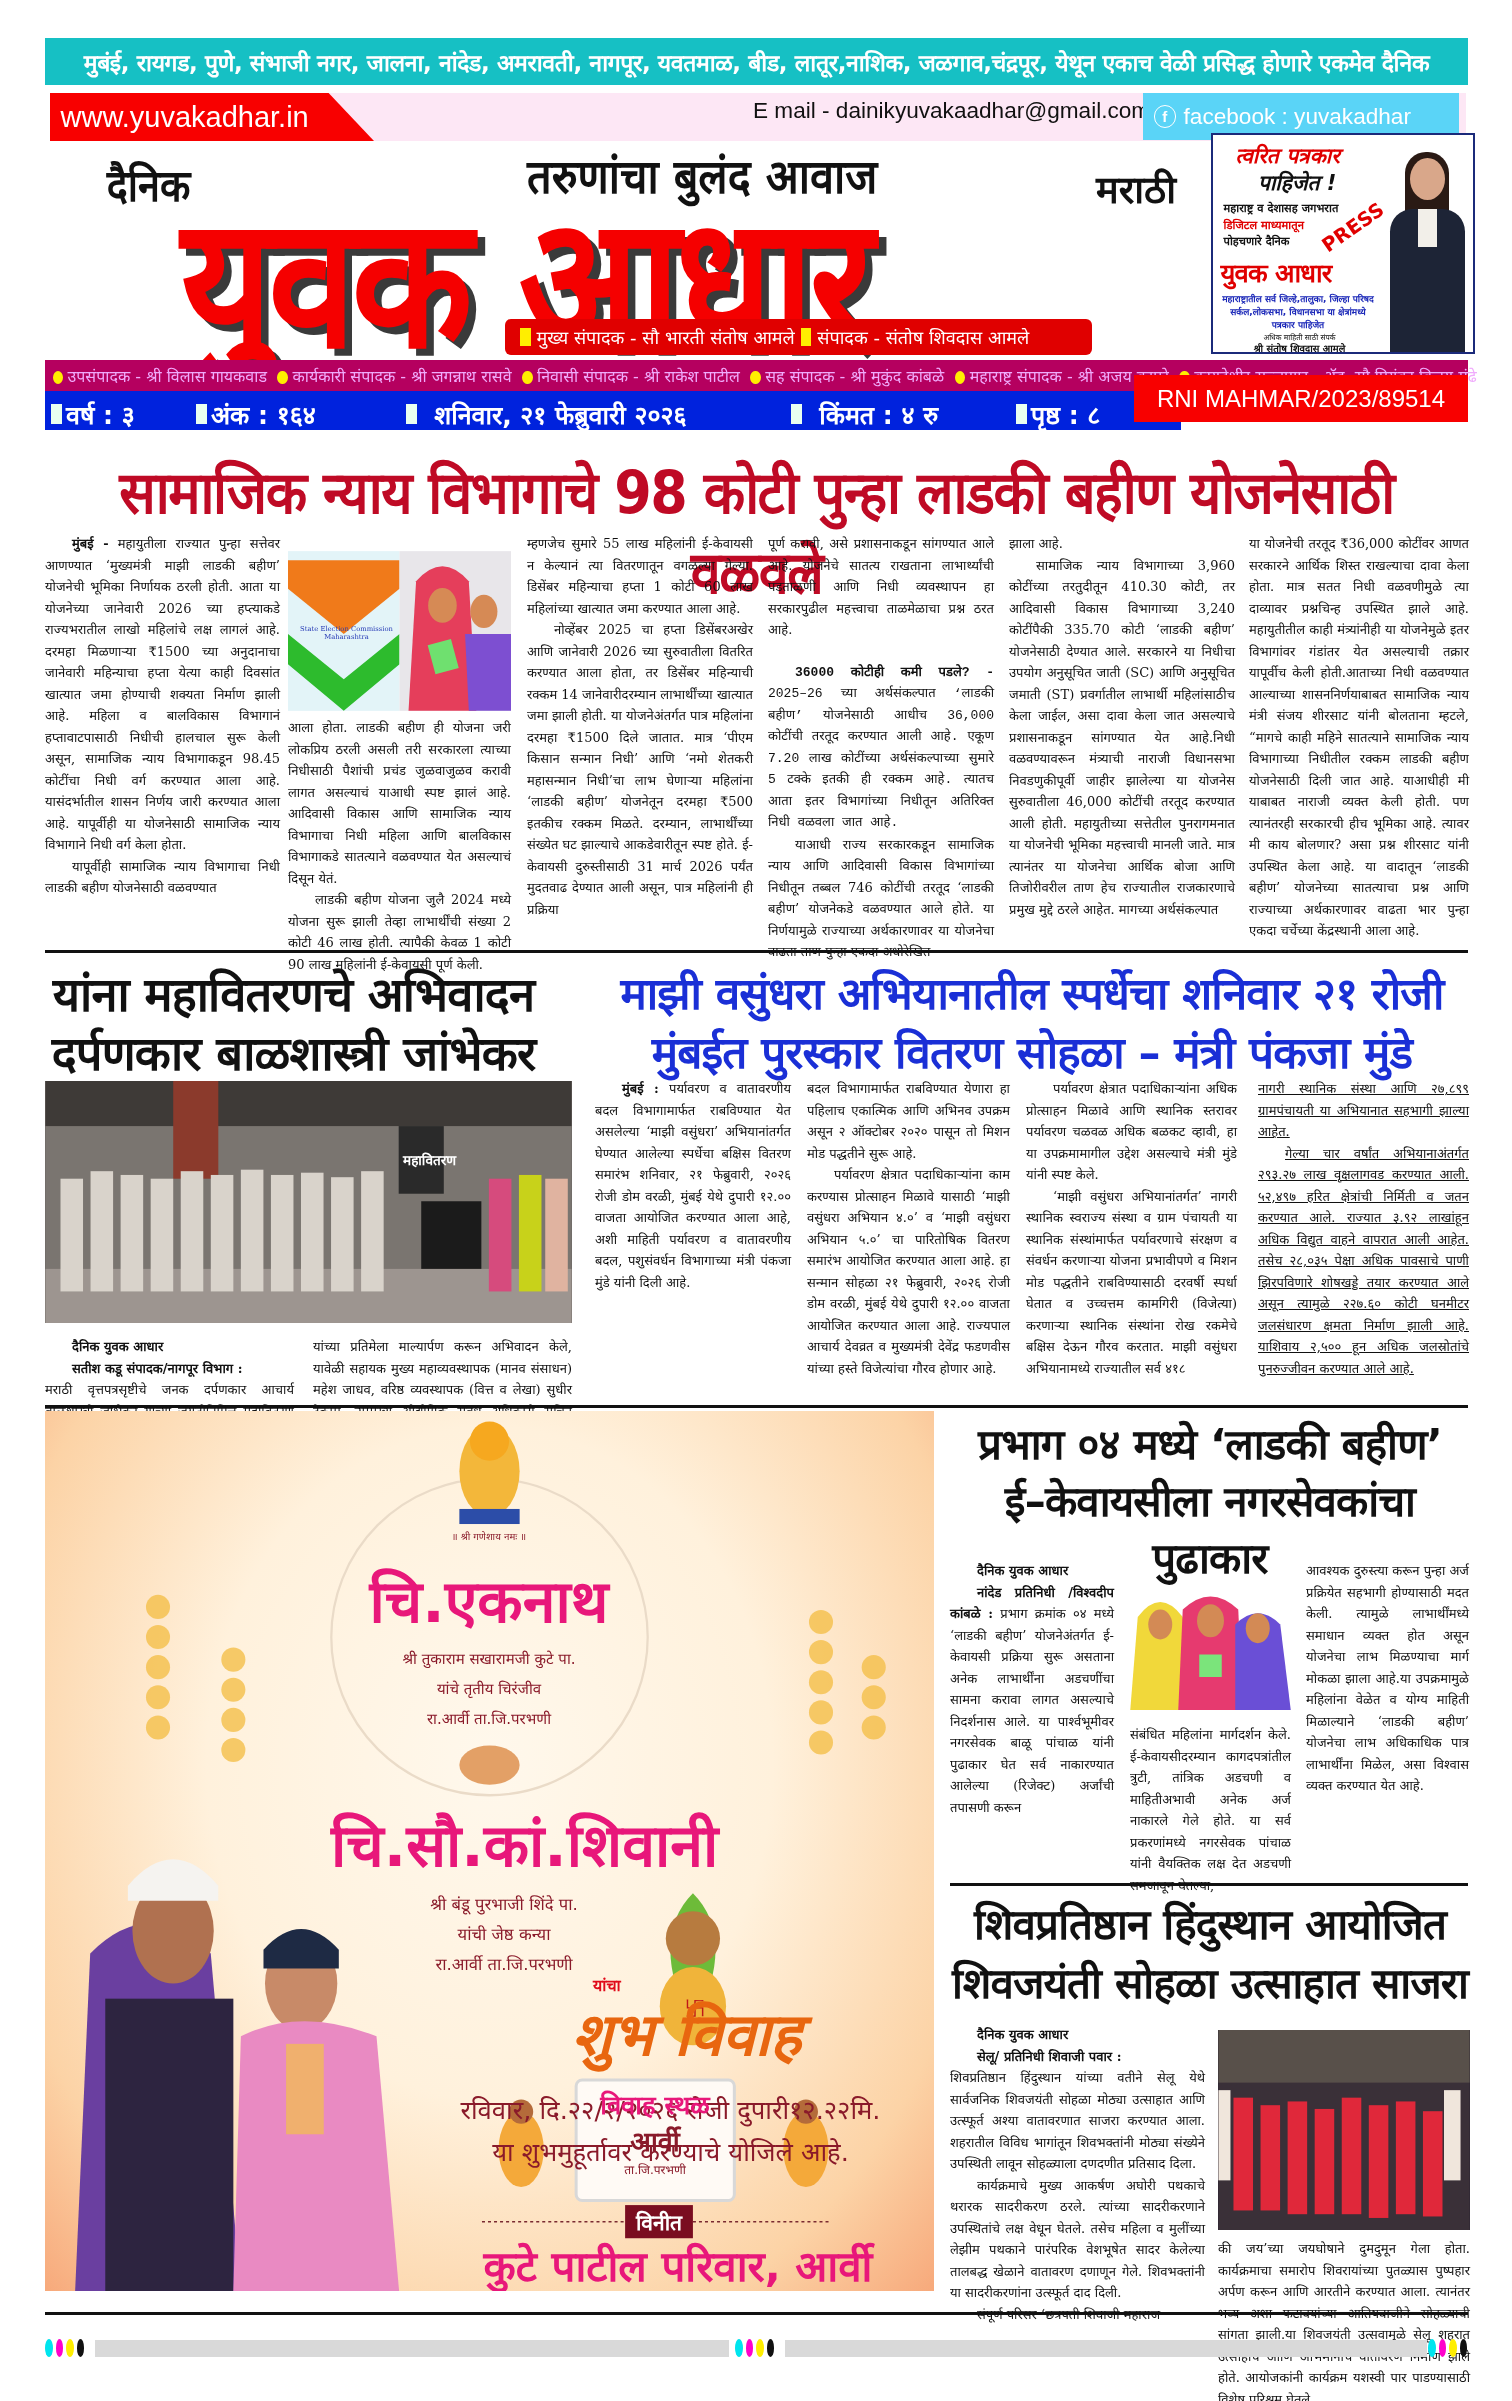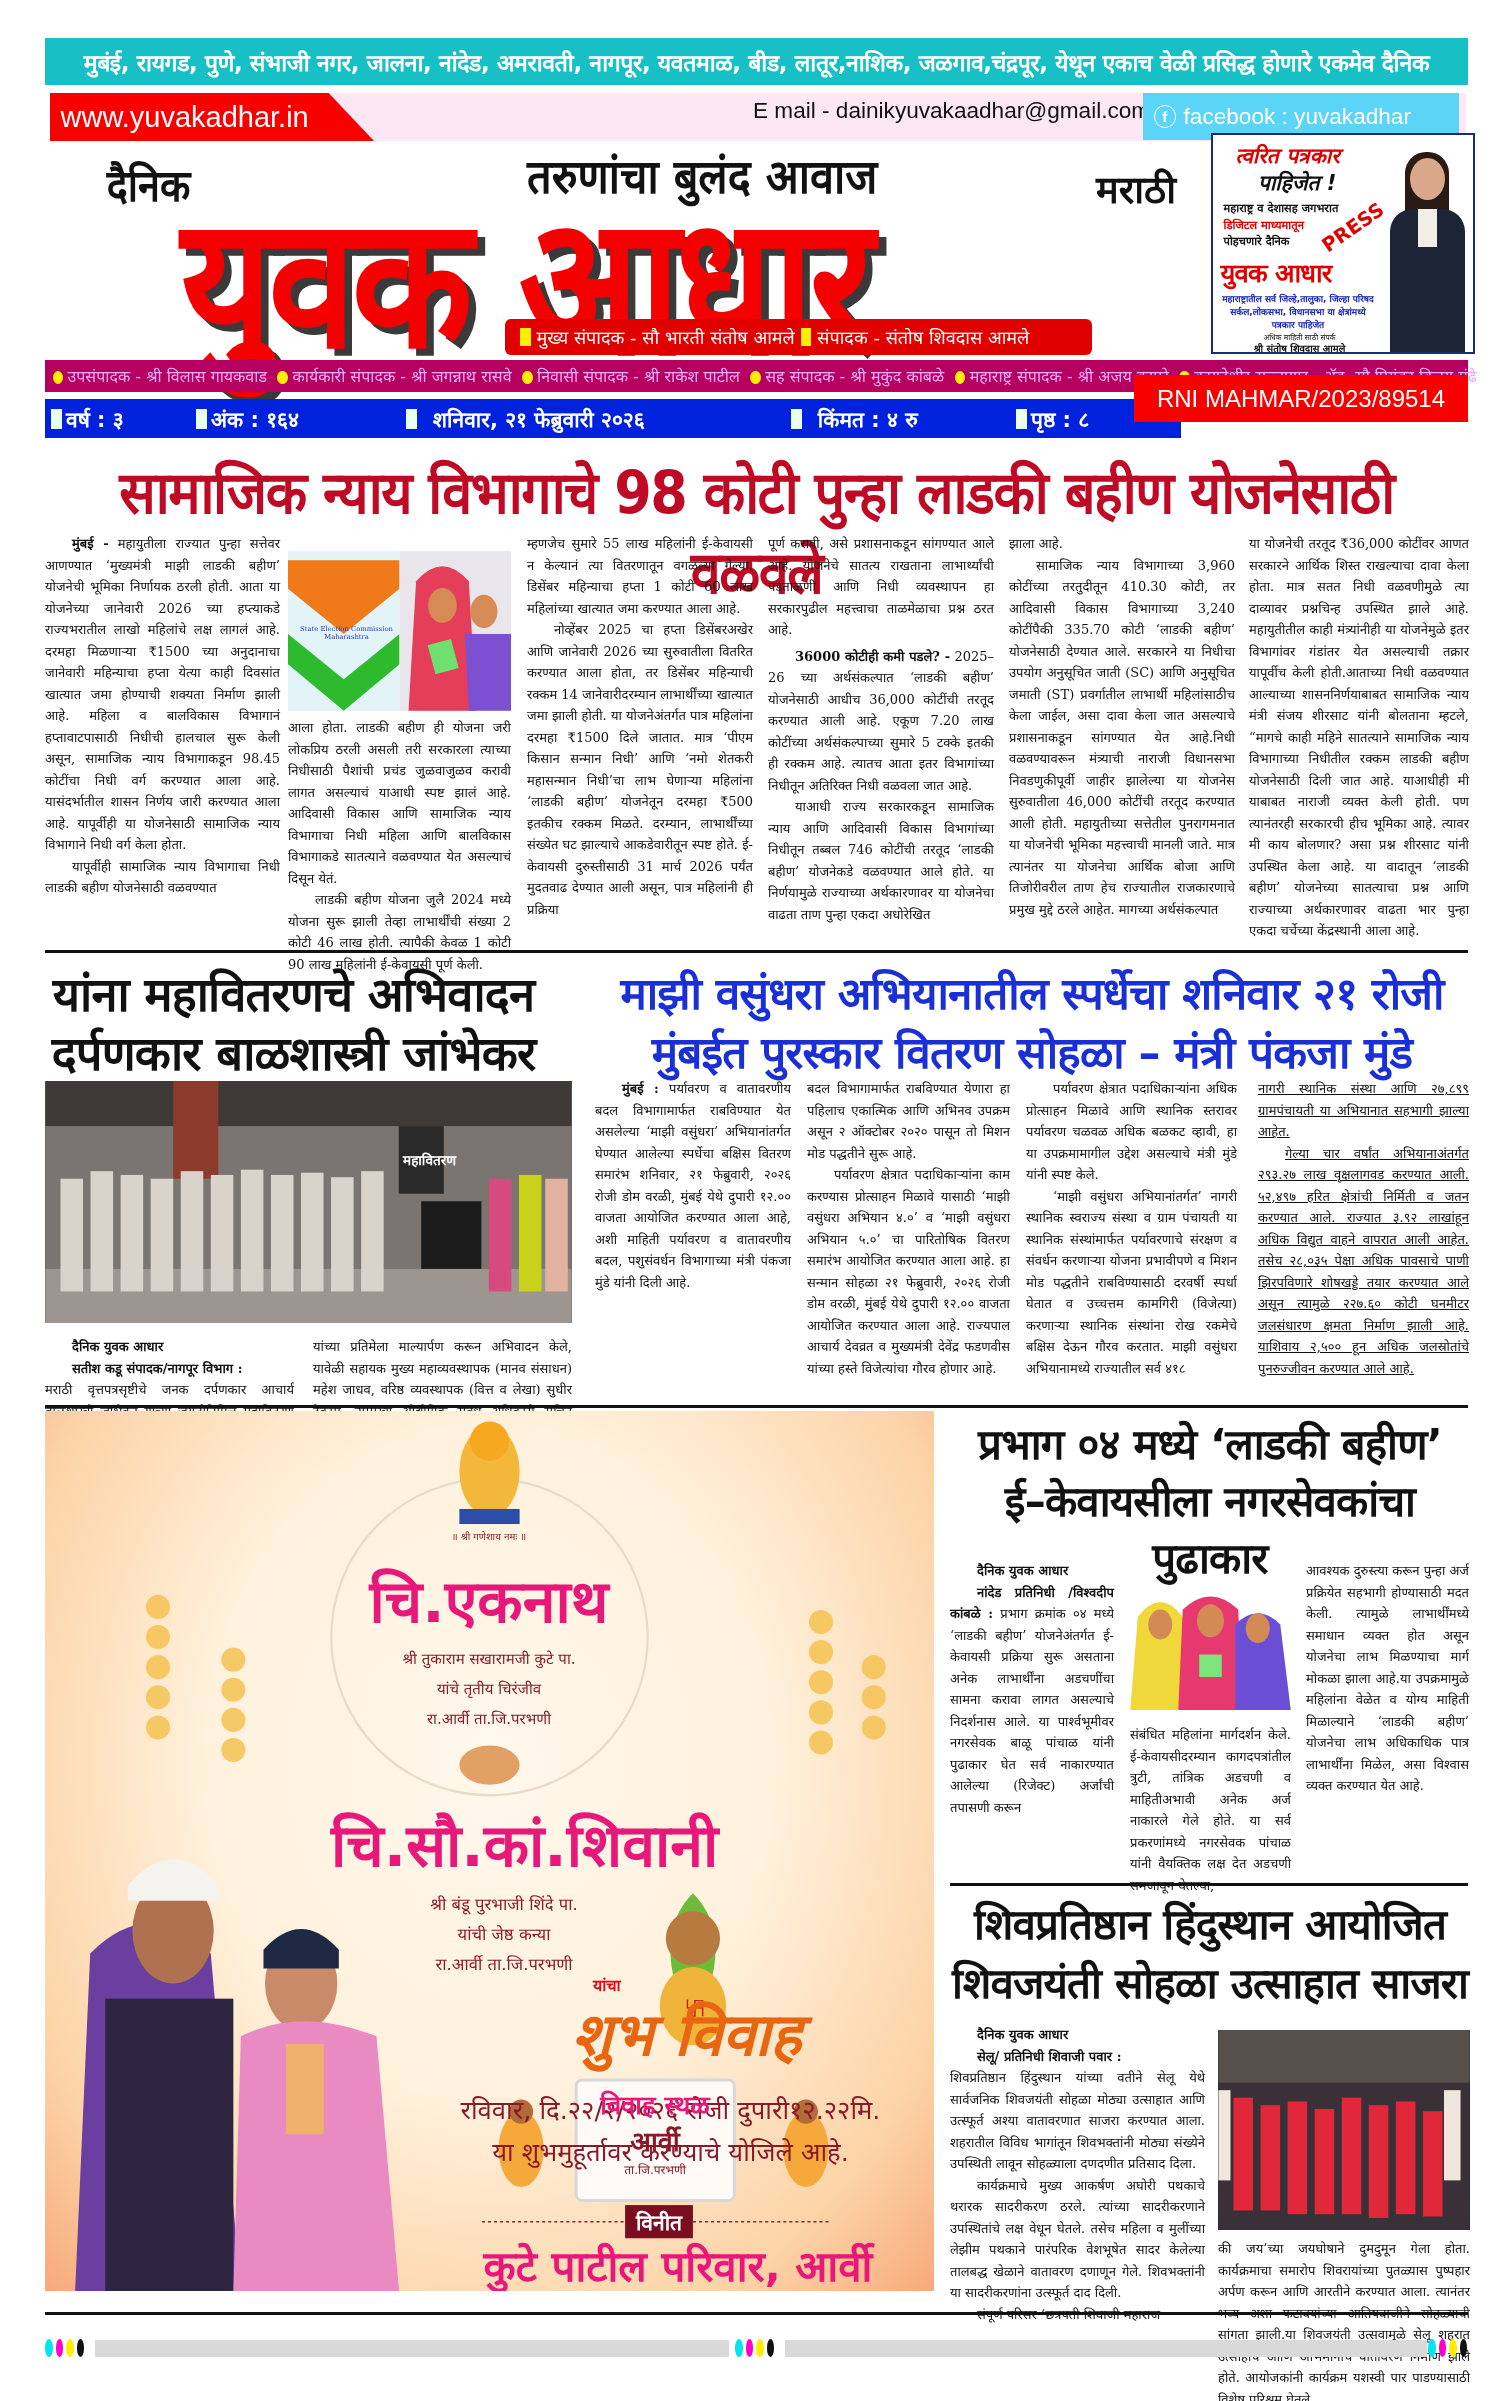--- a/index.html
+++ b/index.html
@@ -40,21 +40,21 @@
   .ad .woman{position:absolute;right:4.5px;top:15px;width:83px;height:203px;}
   .ad .woman .head{position:absolute;left:24px;top:7.5px;width:35px;height:42px;border-radius:50%;background:#d9a78a;}
   .ad .woman .hair{position:absolute;left:19.6px;top:1.5px;width:44px;height:68px;border-radius:21px 21px 7.5px 7.5px;background:#2a1a14;}
   .ad .woman .body{position:absolute;left:4.5px;top:59px;width:75px;height:145px;border-radius:22.6px 22.6px 0 0;background:#1d2436;}
   .ad .woman .shirt{position:absolute;left:32px;top:59px;width:19.6px;height:38px;background:#f2efe9;}
   
   .editors{left:45px;top:360px;width:1423px;height:32px;background:#b5005f;color:#f0abfc;font-size:16px;
     display:flex;align-items:center;gap:10.5px;padding-left:7.5px;white-space:nowrap;}
   .ydot{display:inline-block;width:10.5px;height:13.6px;border-radius:50%;background:#ffee00;margin-right:4.5px;vertical-align:middle;}
   
-  .infobar{left:45px;top:399px;width:1136px;height:39px;background:#0022dd;color:#fff;font-size:21px;font-weight:bold;}
+  .infobar{left:45px;top:391px;width:1136px;height:39px;background:#0022dd;color:#fff;font-size:25px;font-weight:bold;}
   .infobar .it{position:absolute;top:6px;display:flex;align-items:center;gap:4.5px;}
   .wsq{display:inline-block;width:10.5px;height:19.6px;background:#e9fff0;}
   .rni{left:1134px;top:375px;width:334px;height:47px;background:#f80000;color:#ffffff;font-family:"Liberation Sans",sans-serif;
     font-size:24px;display:flex;align-items:center;justify-content:center;}
   
   .h1{left:45px;top:456px;width:1423px;text-align:center;font-size:54px;font-weight:bold;color:#bf0a25;letter-spacing:-1.5px;transform:scaleY(1.08);}
   
   .col{position:absolute;font-family:"DejaVu Serif","Liberation Serif",serif;font-size:13px;line-height:21.5px;text-align:justify;color:#111;}
   .col p{text-indent:27px;}
   .col p.noind{text-indent:0;}
@@ -175,21 +175,21 @@
   <p>लाडकी बहीण योजना जुलै 2024 मध्ये योजना सुरू झाली तेव्हा लाभार्थींची संख्या 2 कोटी 46 लाख होती. त्यापैकी केवळ 1 कोटी 90 लाख महिलांनी ई-केवायसी पूर्ण केली.</p>
 </div>
 
 <div class="col" style="left:527px;top:533px;width:226px;">
   <p class="noind">म्हणजेच सुमारे 55 लाख महिलांनी ई-केवायसी न केल्यानं त्या वितरणातून वगळल्या गेल्या. डिसेंबर महिन्याचा हप्ता 1 कोटी 60 लाख महिलांच्या खात्यात जमा करण्यात आला आहे.</p>
   <p>नोव्हेंबर 2025 चा हप्ता डिसेंबरअखेर आणि जानेवारी 2026 च्या सुरुवातीला वितरित करण्यात आला होता, तर डिसेंबर महिन्याची रक्कम 14 जानेवारीदरम्यान लाभार्थींच्या खात्यात जमा झाली होती. या योजनेअंतर्गत पात्र महिलांना दरमहा ₹1500 दिले जातात. मात्र ‘पीएम किसान सन्मान निधी’ आणि ‘नमो शेतकरी महासन्मान निधी’चा लाभ घेणाऱ्या महिलांना ‘लाडकी बहीण’ योजनेतून दरमहा ₹500 इतकीच रक्कम मिळते. दरम्यान, लाभार्थींच्या संख्येत घट झाल्याचे आकडेवारीतून स्पष्ट होते. ई-केवायसी दुरुस्तीसाठी 31 मार्च 2026 पर्यंत मुदतवाढ देण्यात आली असून, पात्र महिलांनी ही प्रक्रिया</p>
 </div>
 
 <div class="col" style="left:768px;top:533px;width:226px;">
   <p class="noind">पूर्ण करावी, असे प्रशासनाकडून सांगण्यात आले आहे. योजनेचे सातत्य राखताना लाभार्थ्यांची पडताळणी आणि निधी व्यवस्थापन हा सरकारपुढील महत्त्वाचा ताळमेळाचा प्रश्न ठरत आहे.</p>
-  <p style="margin-top:5px;"><b>36000 कोटीही कमी पडले? -</b> <span>2025–26 च्या अर्थसंकल्पात ‘लाडकी बहीण’ योजनेसाठी आधीच 36,000 कोटींची तरतूद करण्यात आली आहे. एकूण 7.20 लाख कोटींच्या अर्थसंकल्पाच्या सुमारे 5 टक्के इतकी ही रक्कम आहे. त्यातच आता इतर विभागांच्या निधीतून अतिरिक्त निधी वळवला जात आहे.</span></p>
+  <p style="margin-top:21px;font-family:Liberation Mono, monospace;"><b>36000 कोटीही कमी पडले? -</b> <span>2025–26 च्या अर्थसंकल्पात ‘लाडकी बहीण’ योजनेसाठी आधीच 36,000 कोटींची तरतूद करण्यात आली आहे. एकूण 7.20 लाख कोटींच्या अर्थसंकल्पाच्या सुमारे 5 टक्के इतकी ही रक्कम आहे. त्यातच आता इतर विभागांच्या निधीतून अतिरिक्त निधी वळवला जात आहे.</span></p>
   <p>याआधी राज्य सरकारकडून सामाजिक न्याय आणि आदिवासी विकास विभागांच्या निधीतून तब्बल 746 कोटींची तरतूद ‘लाडकी बहीण’ योजनेकडे वळवण्यात आले होते. या निर्णयामुळे राज्याच्या अर्थकारणावर या योजनेचा वाढता ताण पुन्हा एकदा अधोरेखित</p>
 </div>
 
 <div class="col" style="left:1009px;top:533px;width:226px;">
   <p class="noind">झाला आहे.</p>
   <p>सामाजिक न्याय विभागाच्या 3,960 कोटींच्या तरतुदीतून 410.30 कोटी, तर आदिवासी विकास विभागाच्या 3,240 कोटींपैकी 335.70 कोटी ‘लाडकी बहीण’ योजनेसाठी देण्यात आले. सरकारने या निधीचा उपयोग अनुसूचित जाती (SC) आणि अनुसूचित जमाती (ST) प्रवर्गातील लाभार्थी महिलांसाठीच केला जाईल, असा दावा केला जात असल्याचे प्रशासनाकडून सांगण्यात येत आहे.निधी वळवण्यावरून मंत्र्याची नाराजी विधानसभा निवडणुकीपूर्वी जाहीर झालेल्या या योजनेस सुरुवातीला 46,000 कोटींची तरतूद करण्यात आली होती. महायुतीच्या सत्तेतील पुनरागमनात या योजनेची भूमिका महत्त्वाची मानली जाते. मात्र त्यानंतर या योजनेचा आर्थिक बोजा आणि तिजोरीवरील ताण हेच राज्यातील राजकारणाचे प्रमुख मुद्दे ठरले आहेत. मागच्या अर्थसंकल्पात</p>
 </div>
 
 <div class="col" style="left:1249px;top:533px;width:220px;">
   <p class="noind">या योजनेची तरतूद ₹36,000 कोटींवर आणत सरकारने आर्थिक शिस्त राखल्याचा दावा केला होता. मात्र सतत निधी वळवणीमुळे त्या दाव्यावर प्रश्नचिन्ह उपस्थित झाले आहे. महायुतीतील काही मंत्र्यांनीही या योजनेमुळे इतर विभागांवर गंडांतर येत असल्याची तक्रार यापूर्वीच केली होती.आताच्या निधी वळवण्यात आल्याच्या शासननिर्णयाबाबत सामाजिक न्याय मंत्री संजय शीरसाट यांनी बोलताना म्हटले, “मागचे काही महिने सातत्याने सामाजिक न्याय विभागाच्या निधीतील रक्कम लाडकी बहीण योजनेसाठी दिली जात आहे. याआधीही मी याबाबत नाराजी व्यक्त केली होती. पण त्यानंतरही सरकारची हीच भूमिका आहे. त्यावर मी काय बोलणार? असा प्रश्न शीरसाट यांनी उपस्थित केला आहे. या वादातून ‘लाडकी बहीण’ योजनेच्या सातत्याचा प्रश्न आणि राज्याच्या अर्थकारणावर वाढता भार पुन्हा एकदा चर्चेच्या केंद्रस्थानी आला आहे.</p>

